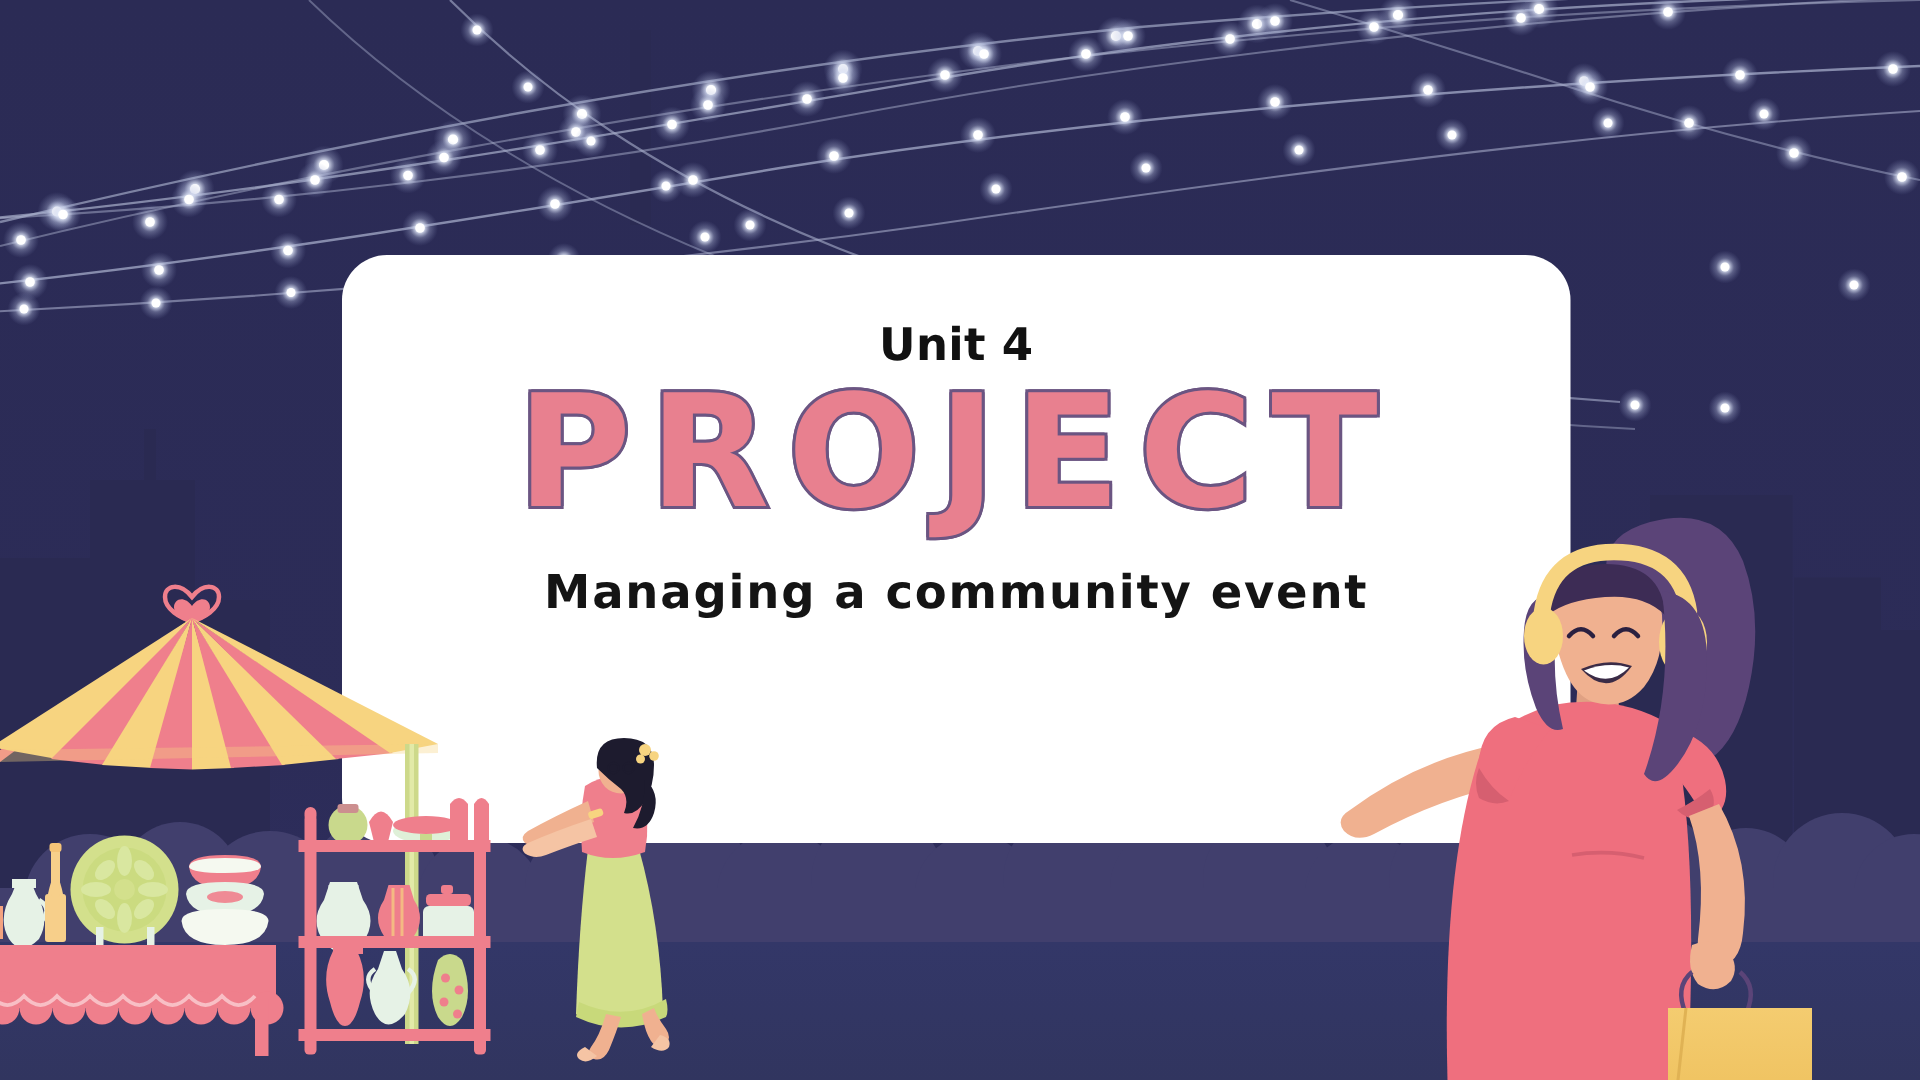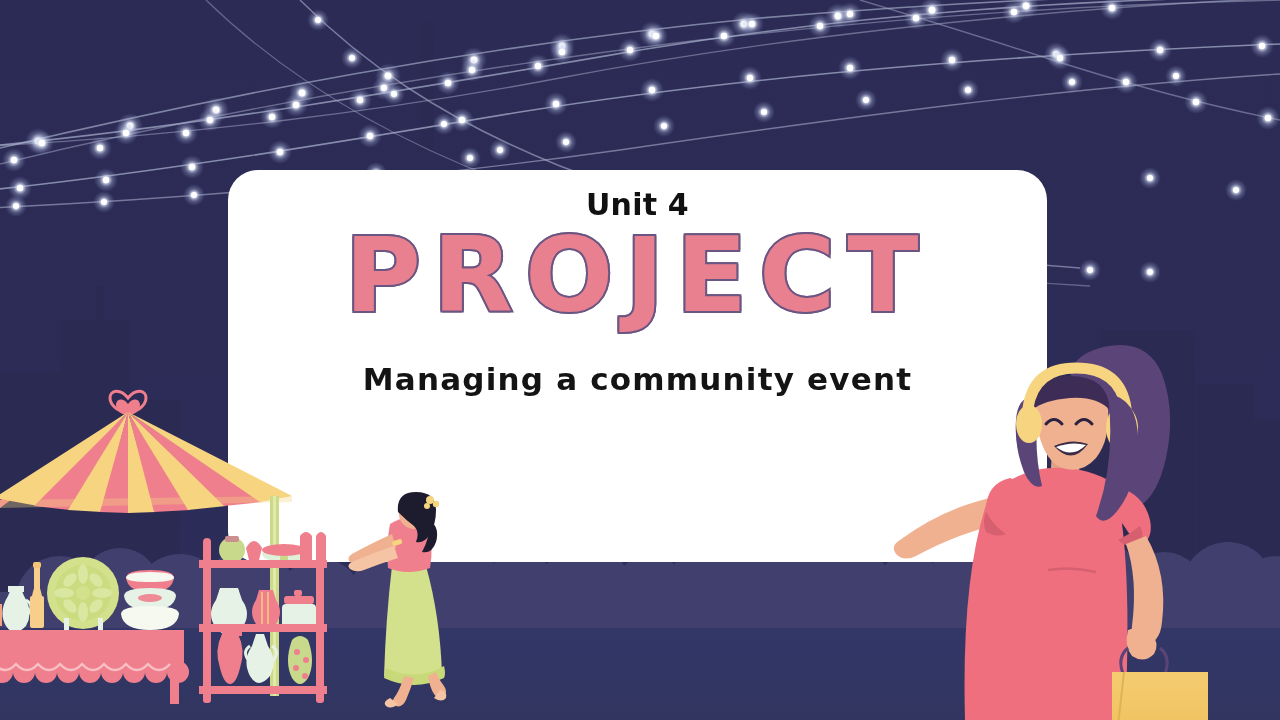--- a/index.html
+++ b/index.html
@@ -20,21 +20,21 @@
   .card {
     position:absolute;
     left:228px; top:170px;
     width:819px; height:392px;
     background:#ffffff;
     border-radius:30px;
     z-index:20;
     display:flex;
     flex-direction:column;
     align-items:center;
-    padding-top:20px;
+    padding-top:46px;
   }
   .unit-label {
     font-family:"DejaVu Sans", sans-serif;
     font-weight:700;
     font-size:30px;
     letter-spacing:0.2px;
     color:#111111;
     line-height:1;
   }
   .project-wrap {
@@ -50,21 +50,21 @@
     line-height:1;
     letter-spacing:12px;
     color:#e8808f;
     -webkit-text-stroke:4px #6b5582;
     paint-order:stroke fill;
     text-shadow:
        2px 0 0 #6b5582, -2px 0 0 #6b5582,
        0 2px 0 #6b5582, 0 -2px 0 #6b5582;
   }
   .subtitle {
-    margin-top:34px;
+    margin-top:24px;
     font-family:"DejaVu Sans", sans-serif;
     font-weight:700;
     font-size:31px;
     letter-spacing:1.2px;
     color:#141414;
     line-height:1;
   }
 
   
   #frontArt { position:absolute; inset:0; width:1280px; height:720px; z-index:30; pointer-events:none; }

